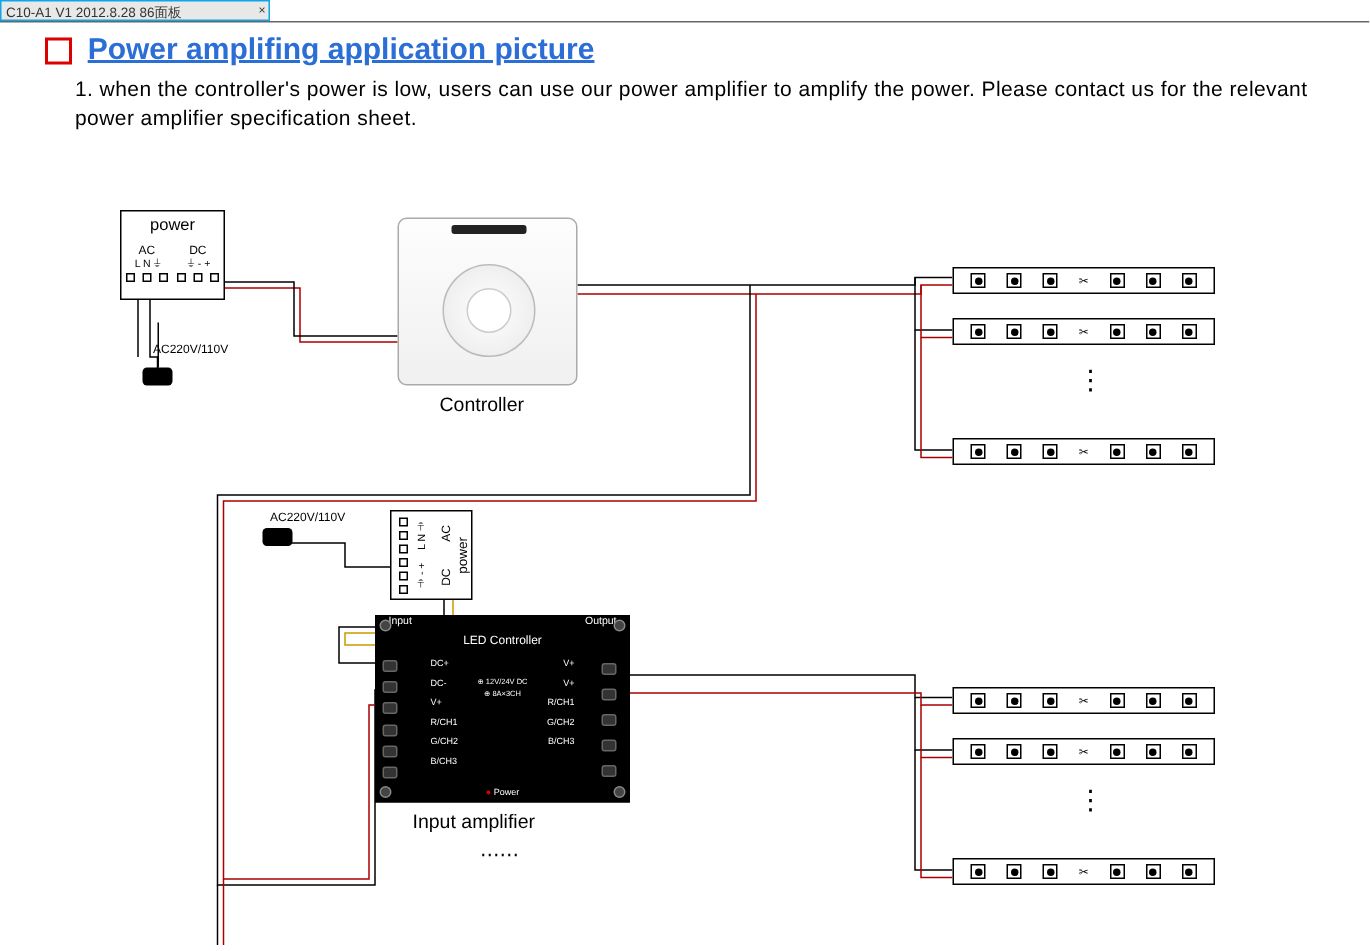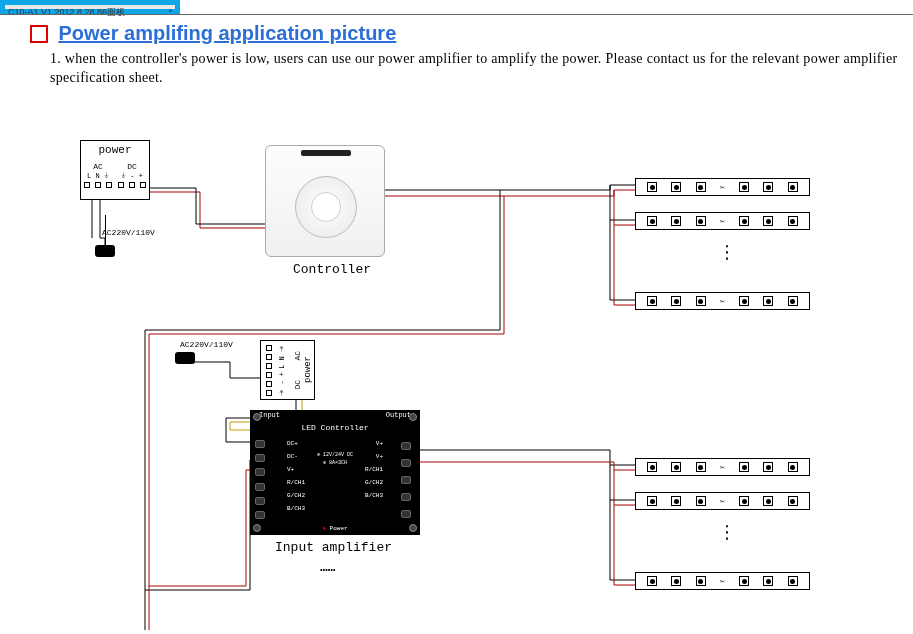--- a/index.html
+++ b/index.html
@@ -1,25 +1,25 @@
 <!DOCTYPE html>
 <html><head>
 <meta charset="utf-8">
 <style>
   * { box-sizing: border-box; margin: 0; padding: 0; }
   body { width: 913px; height: 634px; background: #fff; font-family: Arial, sans-serif; position: relative; overflow: hidden; }
-  .titlebar { position: absolute; top: 0; left: 0; width: 180px; height: 14px; background: #e8e8e8; border: 5px solid #0ea5e9; font-size: 9px; padding: 1px 3px; color: #333; }
+  .titlebar { position: absolute; top: 0; left: 0; width: 180px; height: 14px; background: #e8e8e8; border: 1px solid #0ea5e9; font-size: 9px; padding: 1px 3px; color: #333; }
   .titlebar-close { position: absolute; right: 2px; top: 1px; font-size: 8px; cursor: pointer; }
   .main-border { position: absolute; top: 14px; left: 0; right: 0; bottom: 0; border-top: 1px solid #666; }
   .heading-wrap { position: absolute; top: 22px; left: 30px; }
   .heading-box { display: inline-block; width: 18px; height: 18px; border: 2px solid #d00; vertical-align: middle; margin-right: 6px; }
   .heading { display: inline; font-size: 20px; font-weight: bold; color: #2a6ed6; text-decoration: underline; vertical-align: middle; }
   .body-text { position: absolute; top: 50px; left: 50px; right: 10px; font-size: 14px; color: #000; line-height: 1.35; letter-spacing: 0.02em; }
-  .body-text .item { margin-bottom: 2px; font-family: Liberation Serif, serif; }
-  .diagram { position: absolute; top: 130px; left: 0; width: 913px; height: 504px; font-family: Liberation Mono, monospace; }
+  .body-text .item { margin-bottom: 2px; }
+  .diagram { position: absolute; top: 130px; left: 0; width: 913px; height: 504px; }
   .box { position: absolute; border: 1px solid #000; background: #fff; }
   .label { position: absolute; font-size: 13px; color: #000; }
   .power-box { width: 70px; height: 60px; top: 10px; left: 80px; }
   .power-box .p-title { text-align: center; font-size: 11px; margin-top: 3px; }
   .power-box .p-terms { font-size: 8px; display: flex; justify-content: space-around; margin-top: 6px; }
   .power-box .p-pins { font-size: 7px; display: flex; justify-content: space-around; margin-top: 1px; }
   .power-box .p-row { display: flex; justify-content: space-around; margin-top: 2px; }
   .pin { width: 6px; height: 6px; border: 1px solid #000; background: #fff; }
   .plug { position: absolute; top: 115px; left: 95px; }
   .plug-cord { width: 1px; height: 30px; background: #000; position: absolute; top: -30px; left: 10px; }

